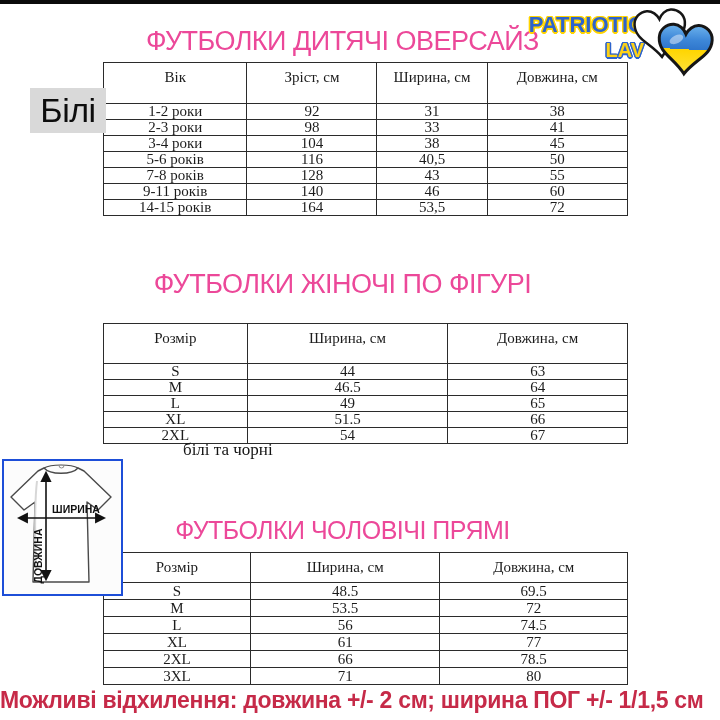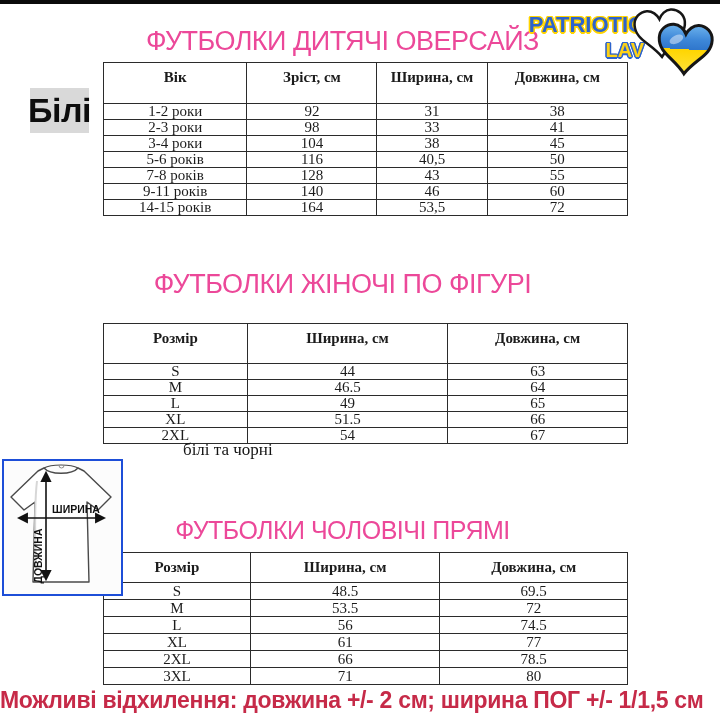--- a/index.html
+++ b/index.html
@@ -18,21 +18,21 @@
   #title-kids{top:26px;font-size:27px;}
   #title-women{top:269px;font-size:27px;}
   #title-men{top:516px;font-size:25px;}
 
   
   table{
     position:absolute;border-collapse:collapse;background:#fff;
     font-family:"Liberation Serif",serif;color:#1c1c1c;table-layout:fixed;
   }
   th,td{border:1px solid #2b2b2b;text-align:center;padding:0;overflow:visible;}
-  th{font-weight:700;font-size:15px;vertical-align:top;padding-top:6px;}
+  th{font-weight:400;font-size:15px;vertical-align:top;padding-top:6px;}
   td{font-size:15px;}
 
   #table-kids{left:103px;top:62px;width:525px;}
   #table-kids th{height:34px;}
   #table-kids td{height:15px;line-height:15px;}
   #table-kids th:nth-child(1){width:27.4%;}
   #table-kids th:nth-child(2){width:24.8%;}
   #table-kids th:nth-child(3){width:21.0%;}
   #table-kids th:nth-child(4){width:26.8%;}
 
@@ -53,22 +53,22 @@
   #table-men th:nth-child(3){width:35.8%;}
 
   
   .row-note{
     position:absolute;left:183px;top:440px;z-index:3;
     font-family:"Liberation Serif",serif;font-size:17px;color:#141414;white-space:nowrap;
   }
 
   
   .bili{
-    position:absolute;left:30px;top:88px;width:59px;height:45px;z-index:4;
-    background:#d9d9d9;color:#0d0d0d;font-size:34px;font-weight:700;
+    position:absolute;left:30px;top:88px;width:76px;height:45px;z-index:4;
+    background:#d9d9d9;color:#0d0d0d;font-size:34px;font-weight:400;
     display:flex;align-items:center;justify-content:center;letter-spacing:-0.5px;
   }
 
   
   .logo{position:absolute;top:5px;right:4px;width:200px;height:82px;z-index:5;}
   .logo-text{position:absolute;left:0;top:9px;width:128px;text-align:right;line-height:1;}
   .logo-line1{
     font-weight:700;font-size:22px;color:#2d63cc;letter-spacing:0px;
     text-shadow:-1.5px 0 #ffd400,1.5px 0 #ffd400,0 -1.5px #ffd400,0 1.5px #ffd400,
                 -1px -1px #ffd400,1px 1px #ffd400,-1px 1px #ffd400,1px -1px #ffd400;

